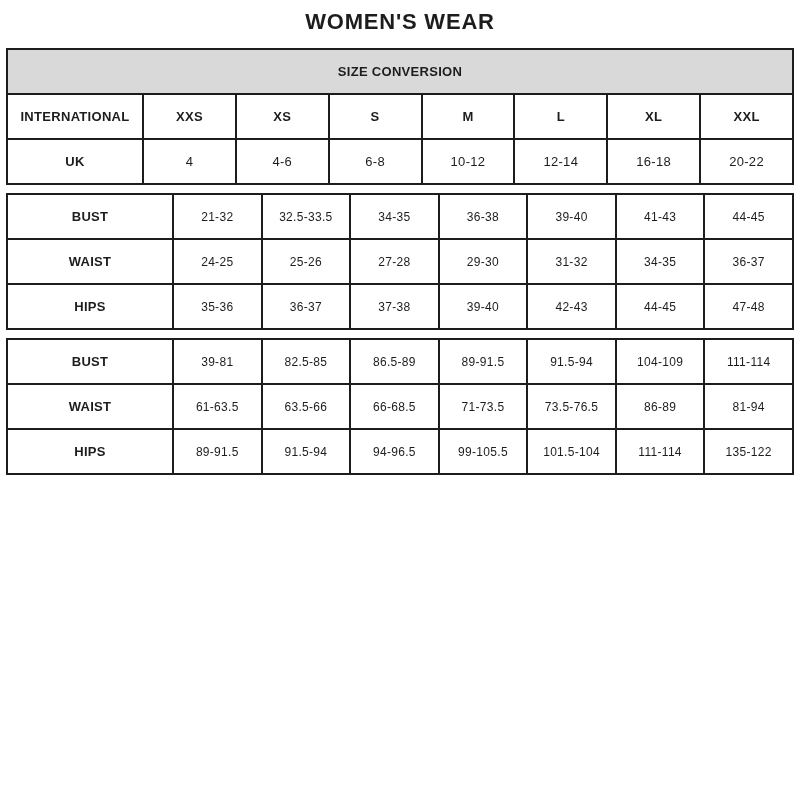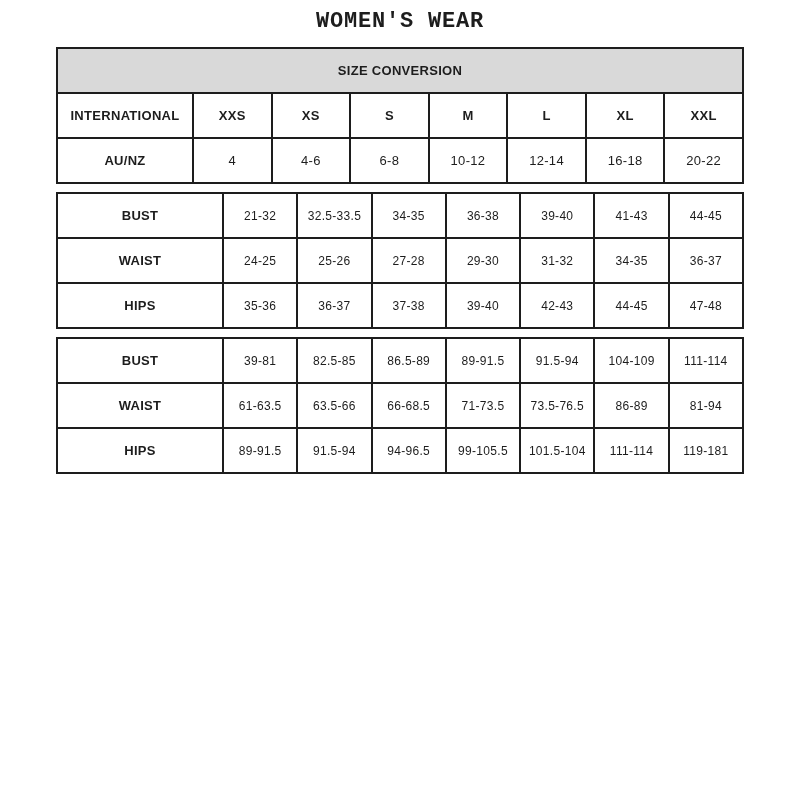--- a/index.html
+++ b/index.html
@@ -14,26 +14,25 @@
     font-family: "Liberation Sans", sans-serif;
     color: #1d1d1d;
   }
   .page { padding-top: 9px; }
   h1.title {
     margin: 0 0 13px 0;
     text-align: center;
     font-size: 22px;
     font-weight: 700;
     letter-spacing: 0.8px;
-    font-family: Liberation Mono, monospace;
   }
   table.sheet {
     border-collapse: collapse;
     table-layout: fixed;
-    width: 688px;
+    width: 788px;
     margin: 0 auto 8px auto;
   }
   table.sheet td {
     border: 2px solid #1d1d1d;
     text-align: center;
     vertical-align: middle;
     height: 43px;
     padding: 0 2px;
     font-size: 13px;
     letter-spacing: 0.3px;
@@ -90,21 +89,21 @@
           <td class="lab head">INTERNATIONAL</td>
           <td class="head">XXS</td>
           <td class="head">XS</td>
           <td class="head">S</td>
           <td class="head">M</td>
           <td class="head">L</td>
           <td class="head">XL</td>
           <td class="head">XXL</td>
         </tr>
         <tr>
-          <td class="lab">AU/NZ</td>
+          <td class="lab">UK</td>
           <td class="val">4</td>
           <td class="val">4-6</td>
           <td class="val">6-8</td>
           <td class="val">10-12</td>
           <td class="val">12-14</td>
           <td class="val">16-18</td>
           <td class="val">20-22</td>
         </tr>
       </tbody>
     </table>
@@ -185,17 +184,17 @@
           <td class="val">81-94</td>
         </tr>
         <tr>
           <td class="lab">HIPS</td>
           <td class="val">89-91.5</td>
           <td class="val">91.5-94</td>
           <td class="val">94-96.5</td>
           <td class="val">99-105.5</td>
           <td class="val">101.5-104</td>
           <td class="val">111-114</td>
-          <td class="val">119-181</td>
+          <td class="val">135-122</td>
         </tr>
       </tbody>
     </table>
 </div>
 
 </body></html>

